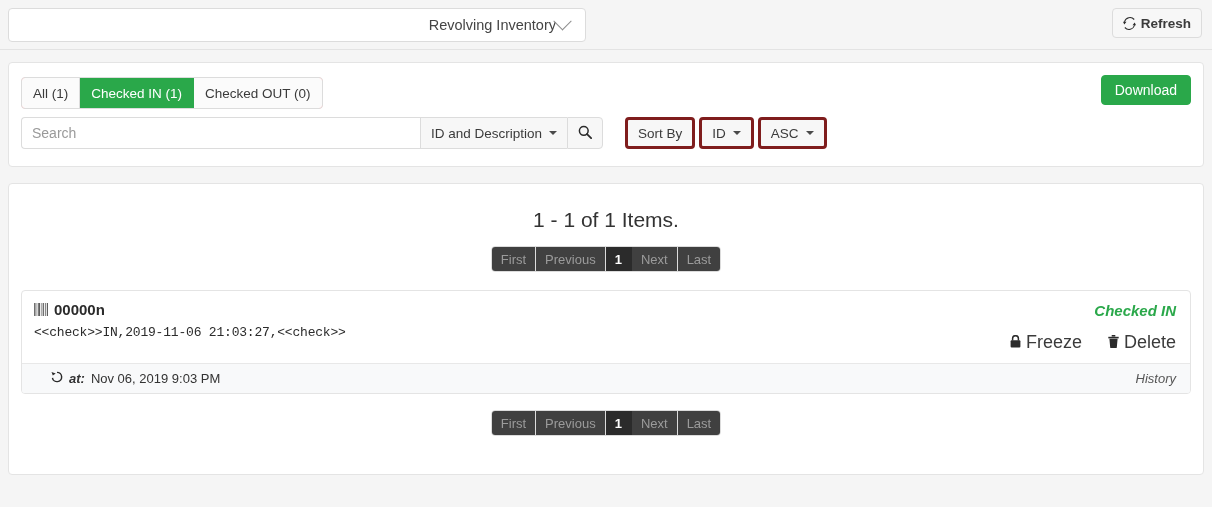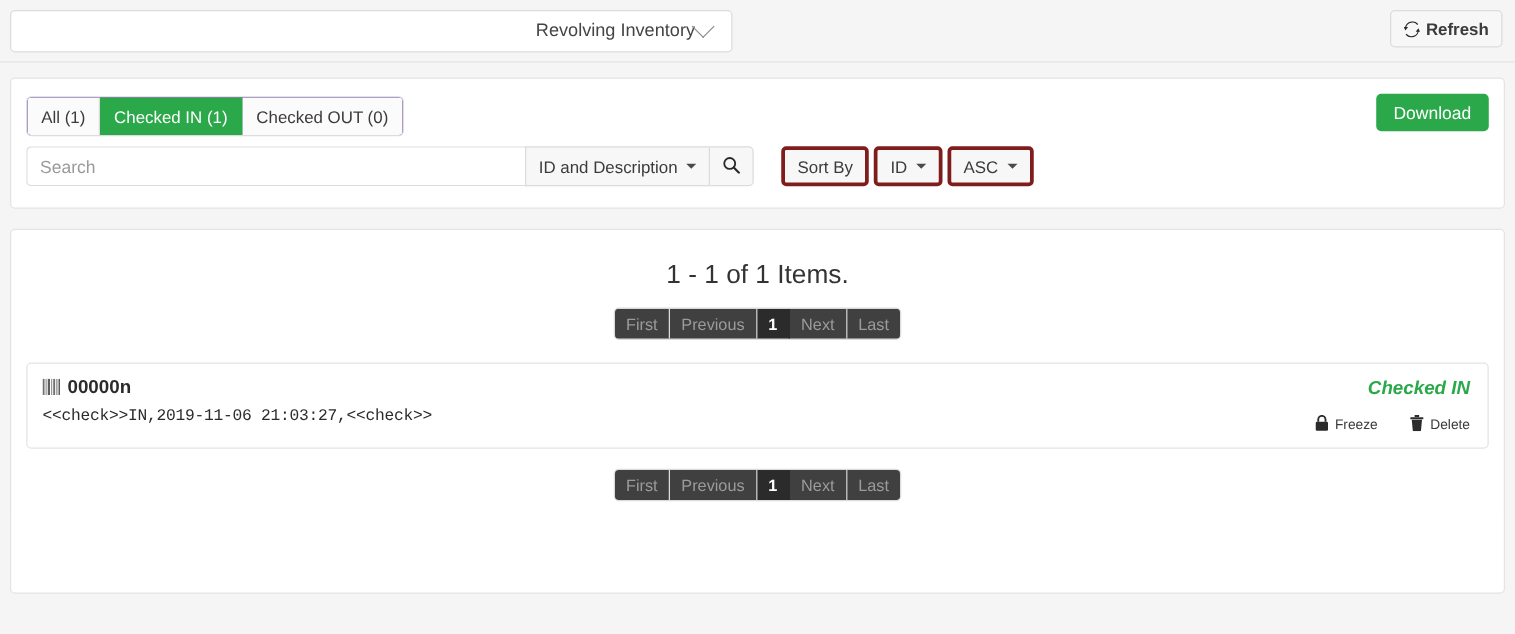--- a/index.html
+++ b/index.html
@@ -82,21 +82,21 @@
     height: 105px;
   }
 
   
   .tabs {
     display: inline-flex;
     border: 1px solid #dcdcdc;
     border-radius: 4px;
     overflow: hidden;
     height: 32px;
-    background:#4c1d95;
+    background:#fca5a5;
   }
   .tab {
     padding: 0 11px;
     display: flex;
     align-items: center;
     font-size: 13.5px;
     color: #3b3b3b;
     background: #fbfbfb;
     border-right: 1px solid #dcdcdc;
     cursor: pointer;
@@ -273,23 +273,23 @@
     font-size: 15px;
   }
   .item-actions {
     margin-top: 13px;
     display: flex;
     justify-content: flex-end;
     gap: 26px;
   }
   .act {
     display: flex;
-    align-items: center;
+    align-items: flex-end;
     gap: 5px;
-    font-size: 11px;
+    font-size: 18px;
     color: #3b3b3b;
     cursor: pointer;
   }
 
   .item-footer {
     border-top: 1px solid #e8e8e8;
     background: #f8f9fa;
     padding: 7px 14px 7px 12px;
     display: flex;
     align-items: center;
@@ -428,20 +428,33 @@
                 <rect x="3.7" y="0" width="3.6" height="1.6" fill="#2b2b2b"></rect>
                 <path d="M1.4 3.8h8.2l-0.8 8.6a0.7 0.7 0 0 1-0.7 0.6H2.9a0.7 0.7 0 0 1-0.7-0.6z" fill="#2b2b2b"></path>
               </svg>
             </span>
             <span>Delete</span>
           </div>
         </div>
       </div>
     </div>
 
+    <div class="item-footer">
+      <div class="footer-left">
+        <span>
+          <svg width="12" height="12" viewBox="0 0 14 14">
+            <path d="M7 1.6a5.4 5.4 0 1 1-5.3 6.3" fill="none" stroke="#2b2b2b" stroke-width="1.7"></path>
+            <path d="M0.6 1.2l1.5 4 3.4-2.2z" fill="#2b2b2b"></path>
+          </svg>
+        </span>
+        <span class="footer-at">at:</span>
+        <span>Nov 06, 2019 9:03 PM</span>
+      </div>
+      <div class="footer-history">History</div>
+    </div>
 
   </div>
 
   <div class="pager-wrap pager-bottom">
     <div class="pager">
       <div class="pg">First</div>
       <div class="pg">Previous</div>
       <div class="pg active">1</div>
       <div class="pg">Next</div>
       <div class="pg">Last</div>

